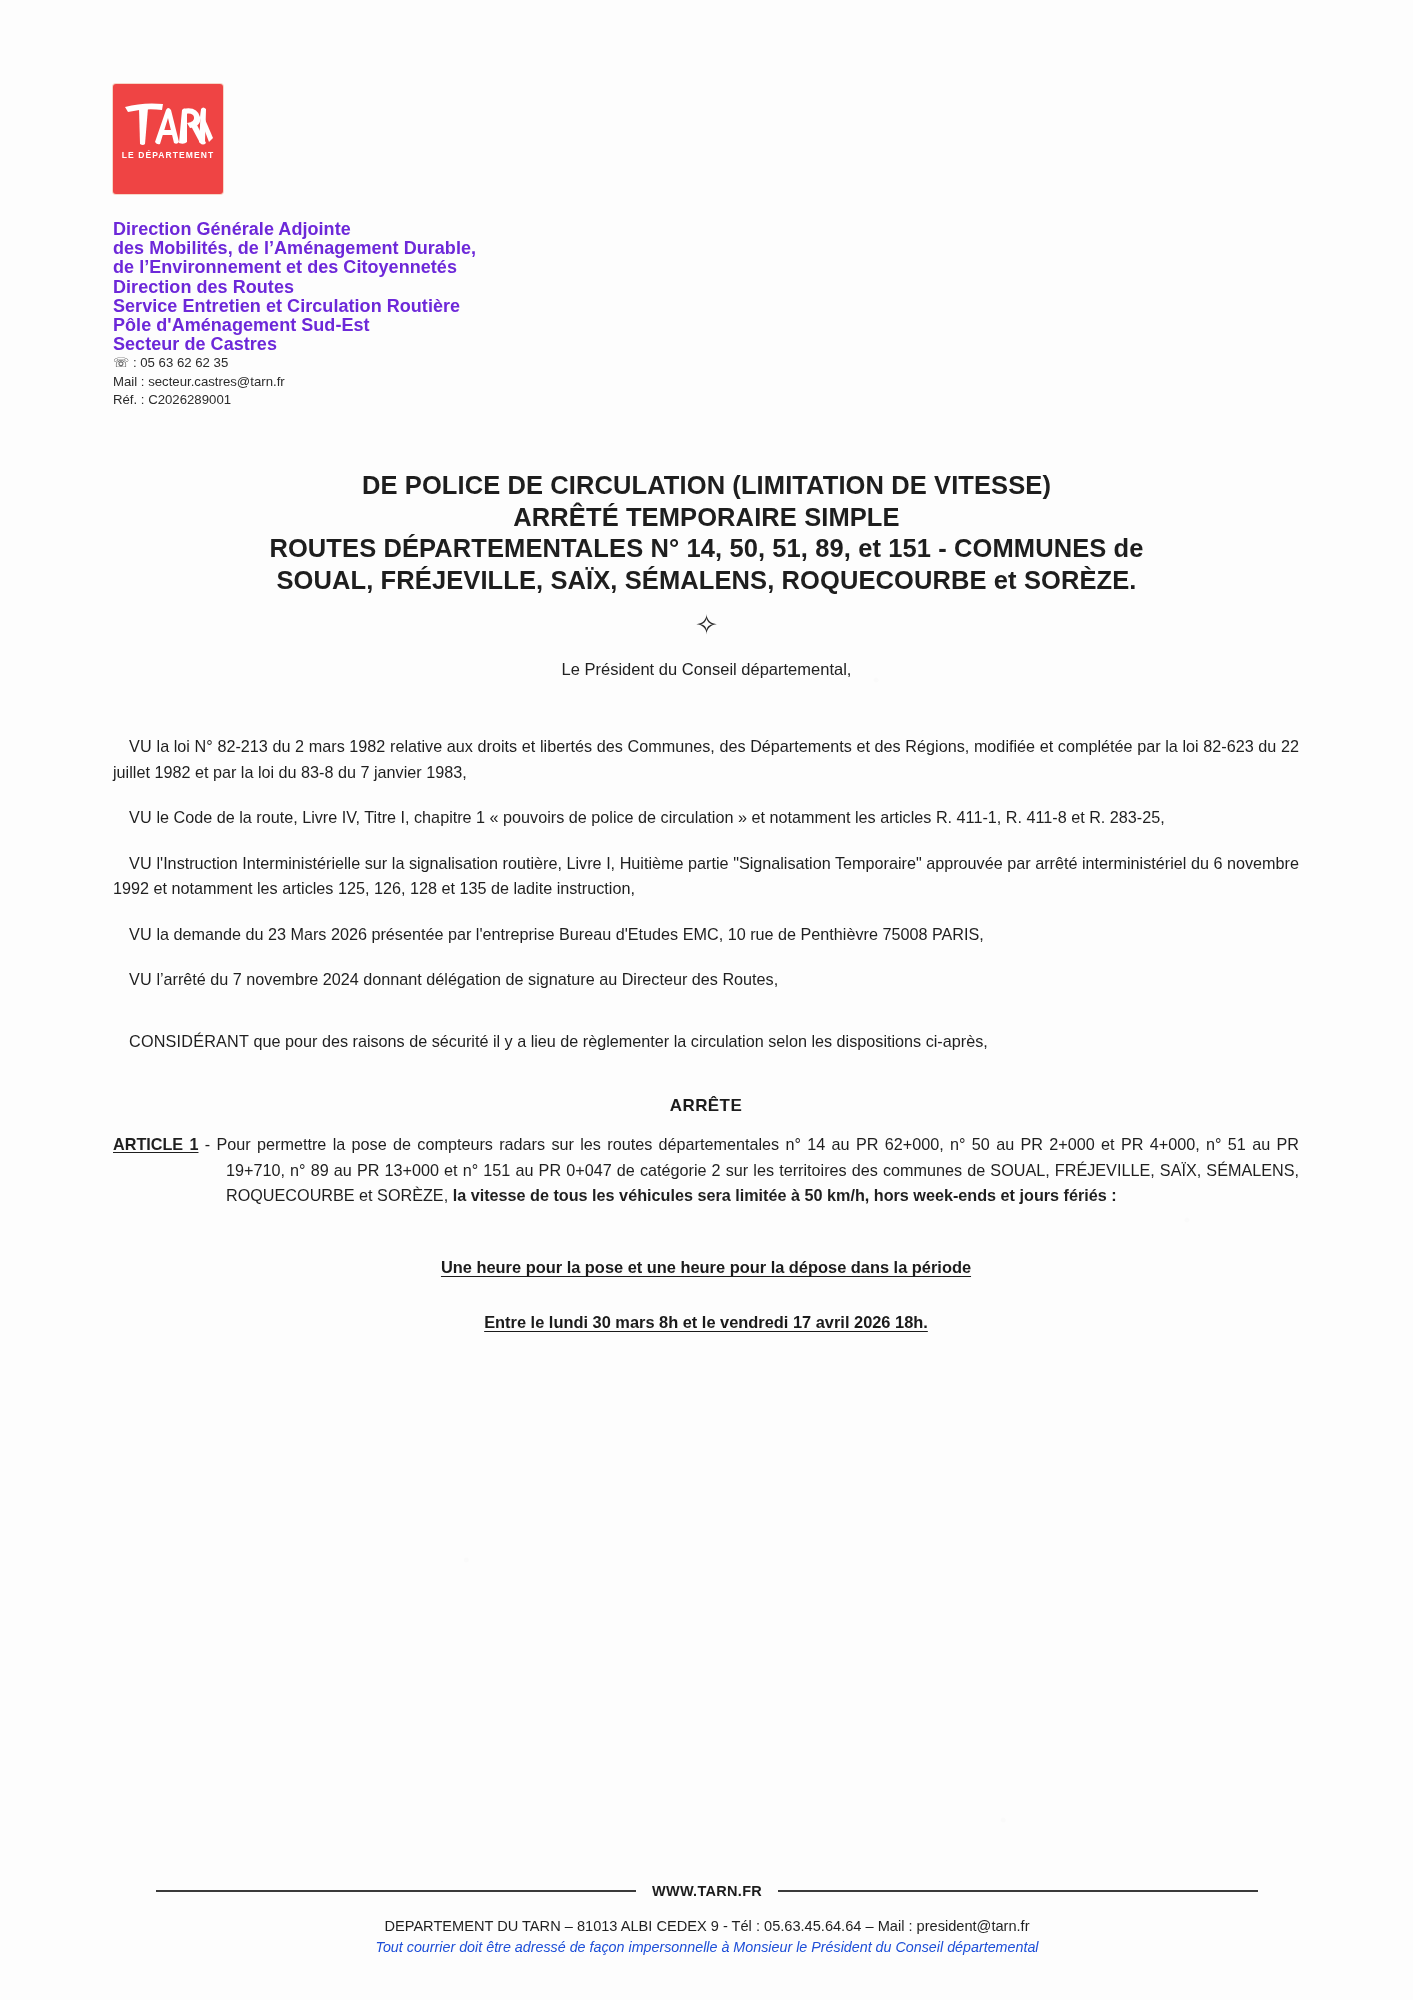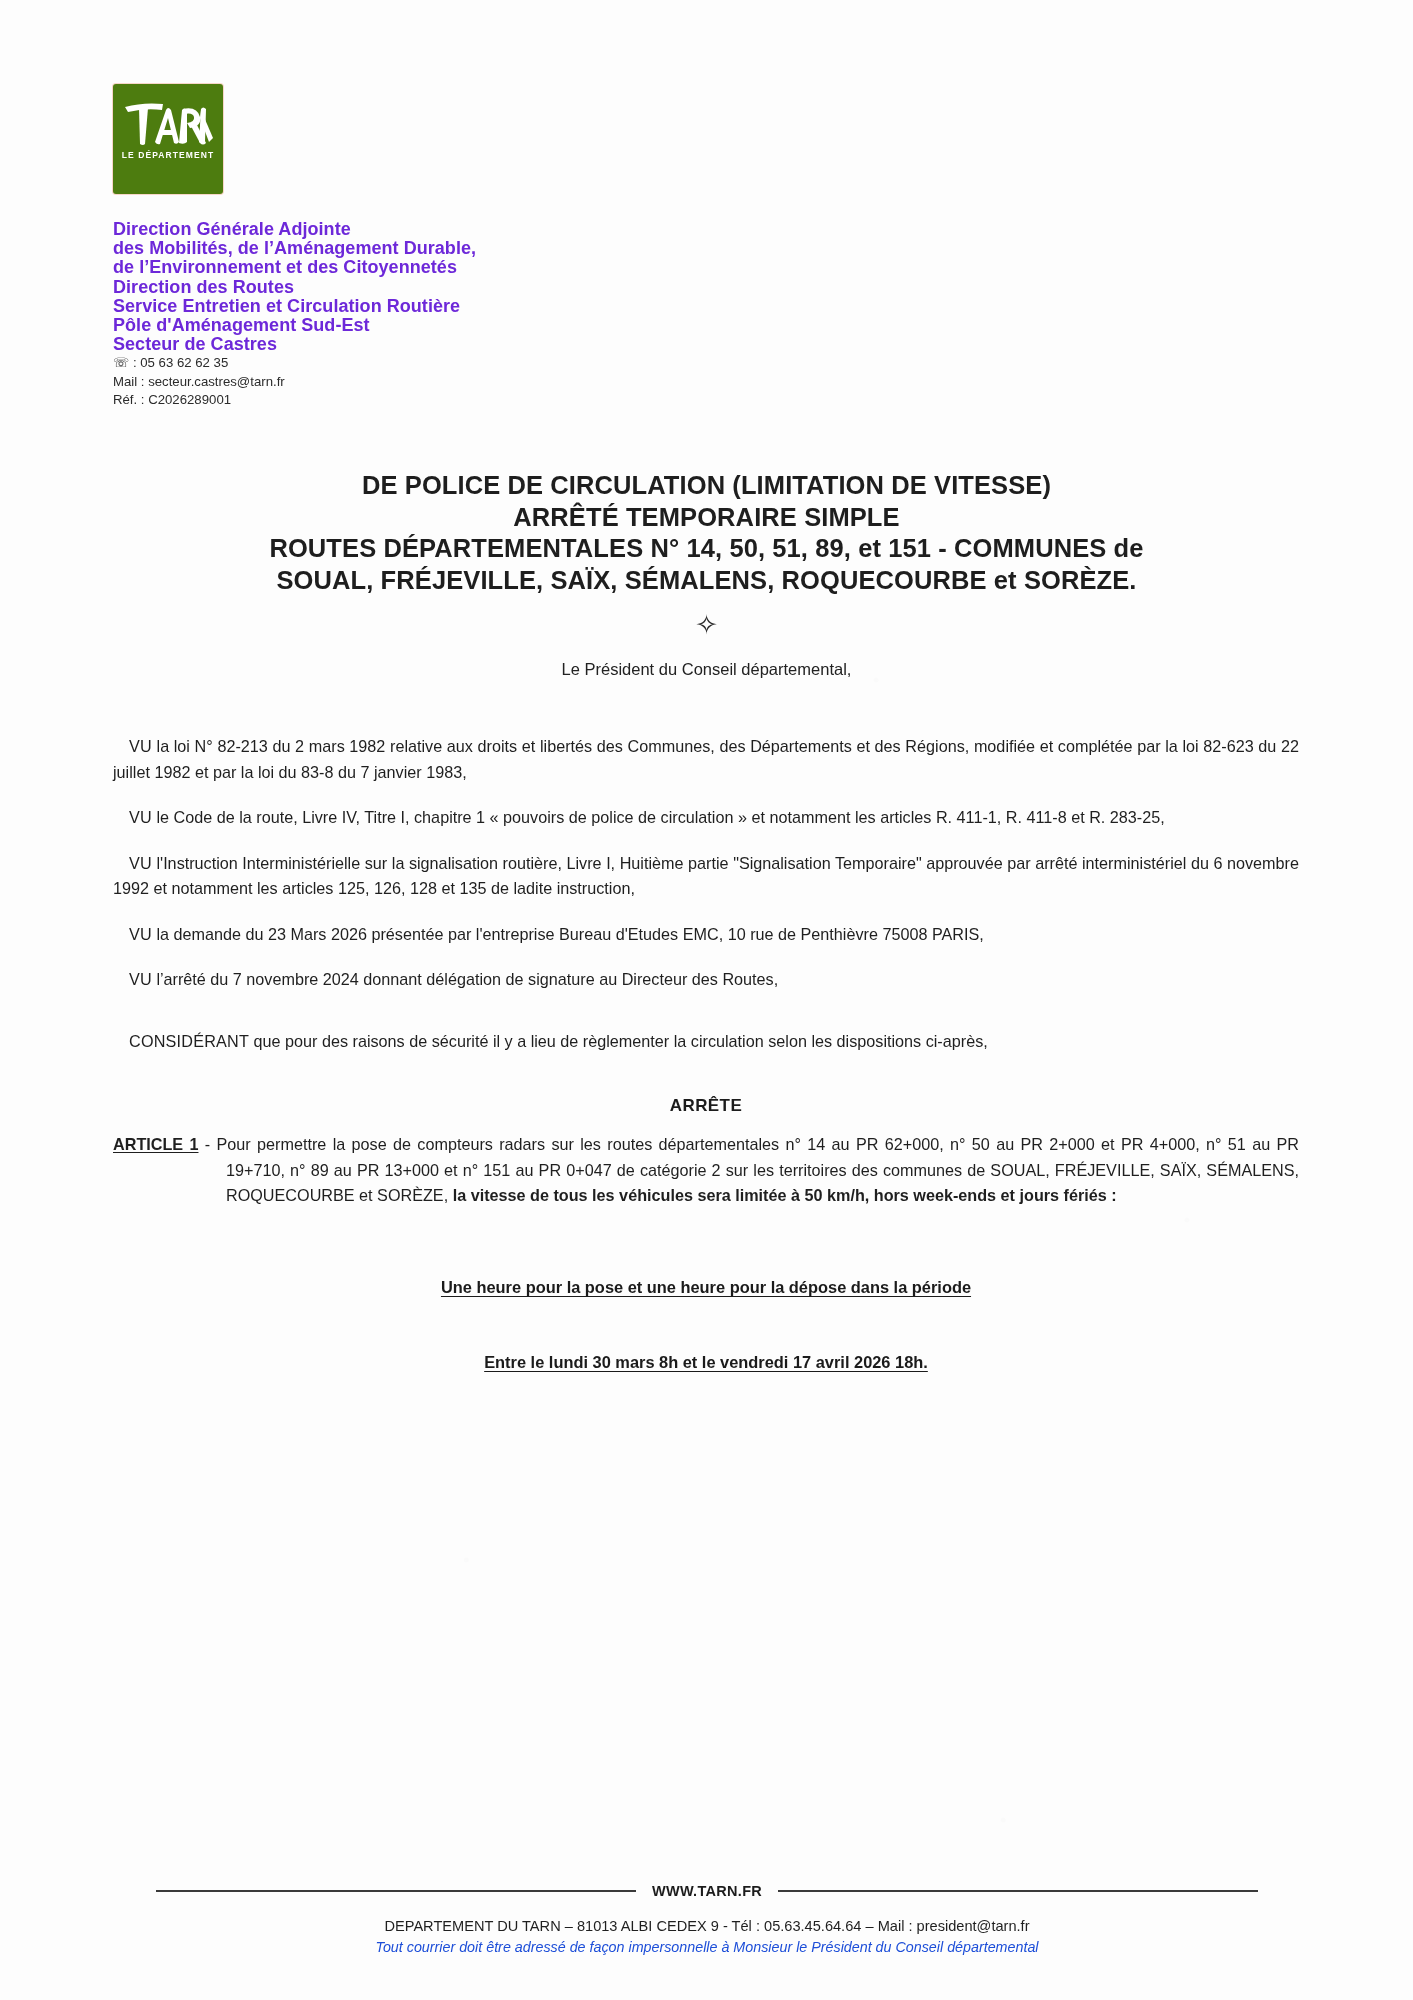--- a/index.html
+++ b/index.html
@@ -40,21 +40,21 @@
   .logo-wrap {
     position: absolute;
     left: 113px;
     top: 84px;
     width: 110px;
     height: 110px;
   }
   .logo-box {
     width: 100%;
     height: 100%;
-    background: #4d7c0f;
+    background: #ef4444;
     border-radius: 3px;
     position: relative;
     box-shadow: 0 0 0 1px rgba(232,99,42,0.25);
   }
   .logo-word {
     position: absolute;
     left: 8px;
     top: 14px;
     width: 94px;
     height: 52px;
@@ -181,21 +181,20 @@
     text-underline-offset: 2px;
   }
   .article b { font-weight: bold; }
 
   .center-underline {
     text-align: center;
     font-weight: bold;
     font-size: 16.4px;
     line-height: 25px;
     color: #1b1b1b;
-    margin-top: 20px;
   }
   .center-underline span {
     text-decoration: underline;
     text-underline-offset: 2.5px;
   }
   .gap-a { height: 30px; }
   .gap-b { height: 30px; }
 
   
   .footer {

